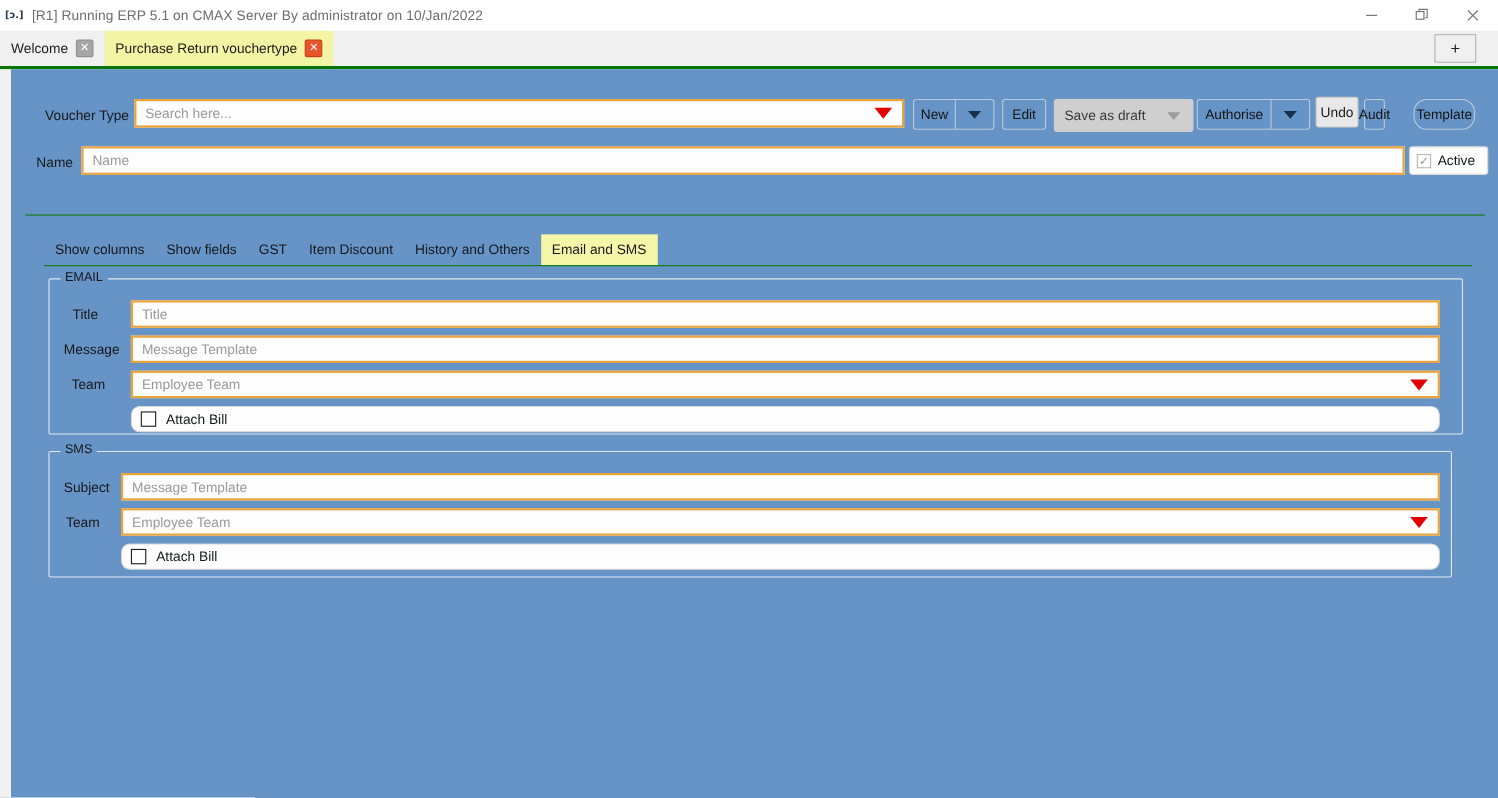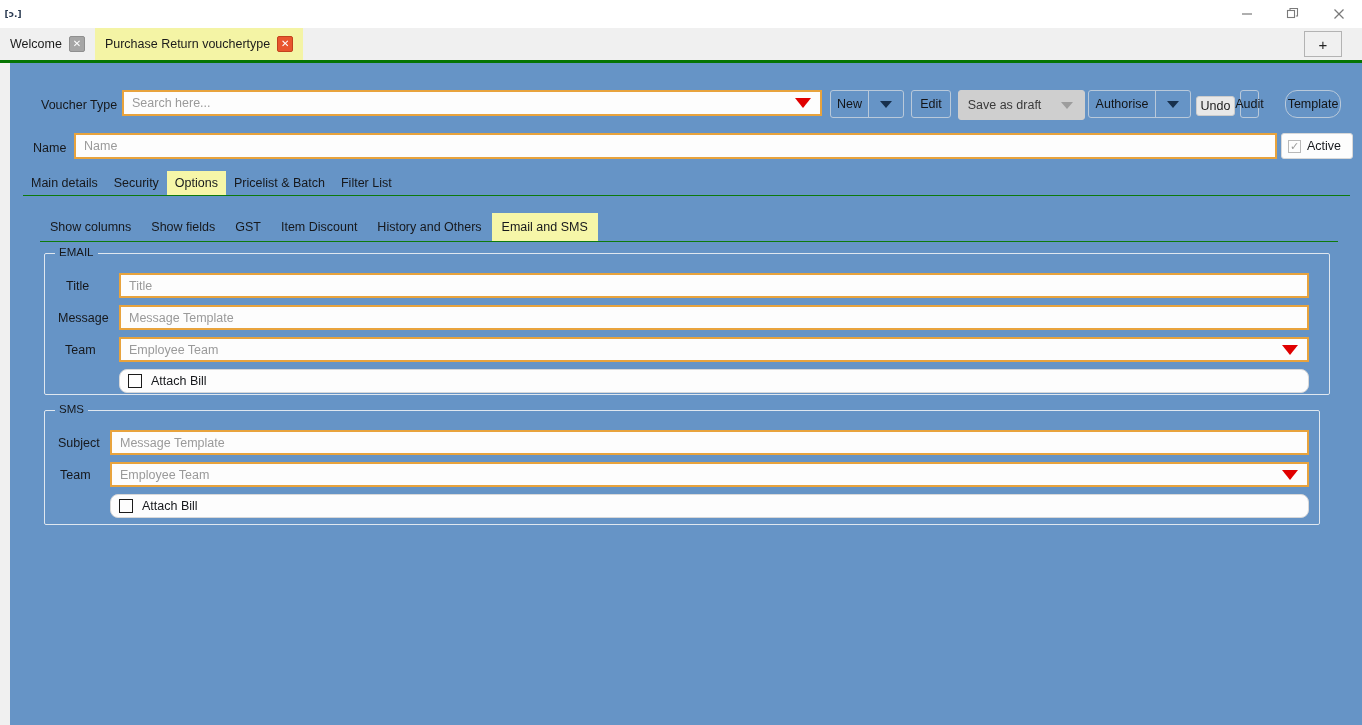--- a/index.html
+++ b/index.html
@@ -130,21 +130,21 @@
     background: #cfcfcf; border: 1px solid #cfcfcf; color: #3a3a3a;
   }
   .btn.disabled .arrowcell { border-left: none; }
   .btn.disabled .arrow-dn { border-top-color: #9d9d9d; }
   .btn.lightgrey { background: #e8e8e8; border: 1px solid #cccccc; color: #1a1a1a; }
 
   .b-new       { left: 820px; top: 27px; width: 74px; height: 28px; }
   .b-edit      { left: 901px; top: 27px; width: 40px; height: 28px; }
   .b-savedraft { left: 948px; top: 27px; width: 127px; height: 30px; }
   .b-authorise { left: 1078px; top: 27px; width: 103px; height: 28px; }
-  .b-undo      { left: 1186px; top: 33px; width: 39px; height: 20px; }
+  .b-undo      { left: 1186px; top: 25px; width: 39px; height: 28px; }
   .b-audit     { left: 1230px; top: 27px; width: 19px; height: 28px; }
   .b-template  { left: 1275px; top: 27px; width: 56px; height: 28px; border-radius: 12px; }
 
   .activebox {
     position: absolute; left: 1271px; top: 70px; width: 72px; height: 26px;
     box-sizing: border-box;
     background: #fdfdfd; border: 1px solid #d8d8d8; border-radius: 3px;
     display: flex; align-items: center; gap: 6px; padding-left: 6px;
   }
   .chk {
@@ -229,20 +229,21 @@
   .f-s-team    { left: 100px; top: 399px; width: 1199px; height: 25px; }
   .a-s         { left: 100px; top: 431px; width: 1199px; height: 24px; }
 </style>
 </head>
 <body>
 
 <div class="app">
 
   <div class="titlebar">
     <div class="tb-icon">[ɔ.]</div>
+    <div class="tb-title">[R1] Running ERP 5.1 on CMAX Server By administrator on 10/Jan/2022</div>
     <div class="tb-spacer"></div>
     <div class="tb-btn">
       <svg width="12" height="12" viewBox="0 0 12 12">
           <line x1="1" y1="6" x2="11" y2="6" stroke="#7a7a7a" stroke-width="1.2"></line>
         </svg>
     </div>
     <div class="tb-btn">
       <svg width="14" height="14" viewBox="0 0 14 14">
         <rect x="1.5" y="3.5" width="7" height="7" fill="none" stroke="#7a7a7a" stroke-width="1.1"></rect>
         <path d="M4 3.2 V1.5 H11.5 V9 H9.8" fill="none" stroke="#7a7a7a" stroke-width="1.1"></path>
@@ -318,37 +319,20 @@
     <div class="lbl lbl-name">Name</div>
     <div class="field f-name">
       <span class="ph">Name</span>
     </div>
 
     <div class="activebox">
       <span class="chk checked">✓</span>
       <span class="txt">Active</span>
     </div>
 
-    <div class="maintabs">
-      <div class="mtab">
-          <span>Main details</span>
-        </div>
-      <div class="mtab">
-          <span>Security</span>
-        </div>
-      <div class="mtab active">
-          <span>Options</span>
-        </div>
-      <div class="mtab">
-          <span>Pricelist &amp; Batch</span>
-        </div>
-      <div class="mtab">
-          <span>Filter List</span>
-        </div>
-    </div>
     <div class="hline-main"></div>
 
     <div class="subtabs">
       <div class="stab">
           <span>Show columns</span>
         </div>
       <div class="stab">
           <span>Show fields</span>
         </div>
       <div class="stab">

